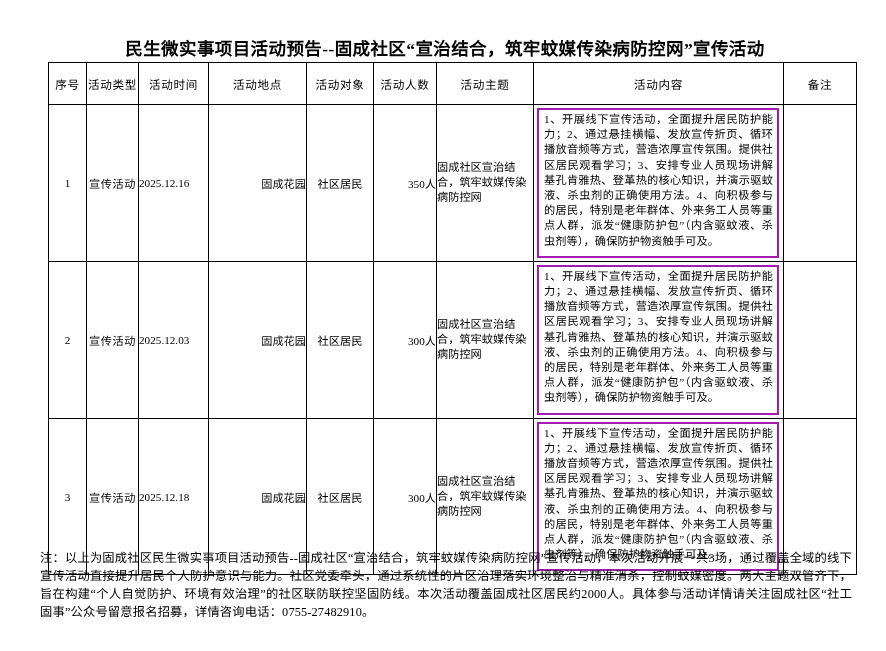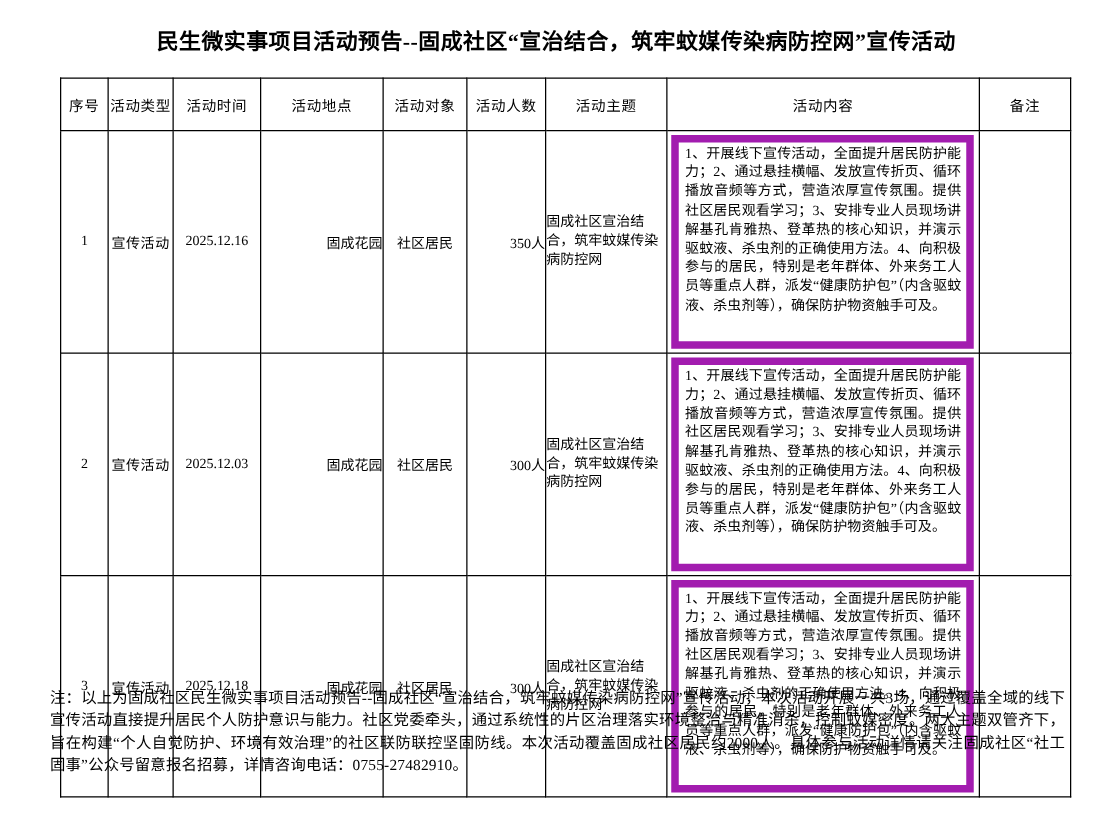--- a/index.html
+++ b/index.html
@@ -20,21 +20,21 @@
     width: 886px;
     height: 651px;
     box-sizing: border-box;
     padding: 0;
   }
 
   
   .doc-title {
     position: absolute;
     left: 40px;
-    top: 20px;
+    top: 36px;
     width: 810px;
     text-align: center;
     font-size: 17.5px;
     font-weight: 700;
     letter-spacing: 0.4px;
     line-height: 26px;
     white-space: nowrap;
     font-family: "Liberation Serif", "DejaVu Serif", serif;
   }
 
@@ -70,40 +70,40 @@
   col.c-time     { width: 70px; }
   col.c-place    { width: 98px; }
   col.c-target   { width: 67px; }
   col.c-count    { width: 63px; }
   col.c-theme    { width: 97px; }
   col.c-content  { width: 250px; }
   col.c-remark   { width: 73px; }
 
   td.cell-seq    { text-align: center; }
   td.cell-type   { text-align: center; letter-spacing: 0.5px; }
-  td.cell-time   { text-align: center; }
+  td.cell-time   { }
   td.cell-place  { padding-left: 8px; text-align: right; }
   td.cell-target { padding-left: 8px; text-align: center; }
   td.cell-count  { padding-left: 5px; text-align: right; }
   td.cell-theme  {
     padding: 0 4px 0 4px;
     text-align: left;
     line-height: 15px;
     vertical-align: middle;
   }
   td.cell-content {
     padding: 0;
     vertical-align: middle;
   }
   td.cell-remark { }
 
   .content-box {
-    border: 6px solid #a21caf;
+    border: 2px solid #a21caf;
     margin: 3px 4px 3px 3px;
-    padding: 2px 4px 20px 5px;
+    padding: 2px 4px 7px 5px;
     line-height: 15.2px;
     text-align: justify;
     text-justify: inter-ideograph;
     font-size: 11.2px;
     letter-spacing: 0.1px;
   }
 
   tr.data-row { height: 153px; }
   tr.data-row.r2 { height: 147px; }
   tr.data-row.r3 { height: 138px; }

